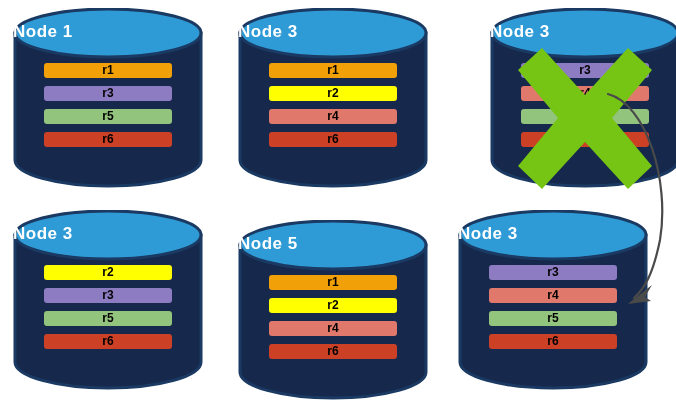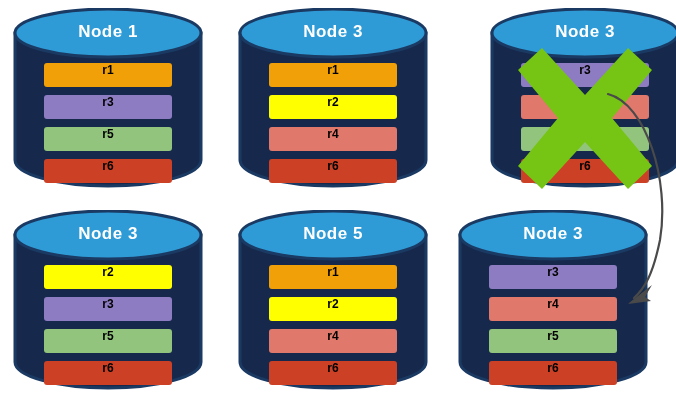--- a/index.html
+++ b/index.html
@@ -27,38 +27,37 @@
     left: 0;
     top: 0;
     width: 190px;
     height: 180px;
   }
   .node-title {
     position: absolute;
     left: 0;
     top: 14px;
     width: 190px;
-    text-align: center;
     color: #ffffff;
     font-size: 17px;
     font-weight: bold;
     letter-spacing: 0.5px;
     font-family: "Liberation Sans", sans-serif;
     z-index: 4;
     pointer-events: none;
   }
   .bars {
     position: absolute;
     left: 31px;
     top: 55px;
     width: 128px;
     z-index: 3;
   }
   .bar {
-    height: 24px;
+    height: 15px;
     margin-bottom: 8px;
     border-radius: 3px;
     text-align: center;
     font-size: 12px;
     font-weight: bold;
     color: #000000;
     line-height: 15px;
     font-family: "Liberation Sans", sans-serif;
     box-sizing: border-box;
   }
@@ -141,21 +140,21 @@
     </svg>
     <div class="node-title">Node 3</div>
     <div class="bars">
       <div class="bar" style="background:#FFFF00">r2</div>
       <div class="bar" style="background:#8E7CC3">r3</div>
       <div class="bar" style="background:#93C47D">r5</div>
       <div class="bar" style="background:#CC4125">r6</div>
     </div>
   </div>
 
-  <div class="node" style="left:238px; top:210px;">
+  <div class="node" style="left:238px; top:220px;">
     <svg class="node-svg" viewBox="0 0 190 180">
       <path d="M2,25 L2,152 A93,26 0 0 0 188,152 L188,25 Z" fill="#16294C" stroke="#1B3A63" stroke-width="3"></path>
       <ellipse cx="95" cy="25" rx="93" ry="24" fill="#2E9BD6" stroke="#1B3A63" stroke-width="3"></ellipse>
     </svg>
     <div class="node-title">Node 5</div>
     <div class="bars">
       <div class="bar" style="background:#F2A007">r1</div>
       <div class="bar" style="background:#FFFF00">r2</div>
       <div class="bar" style="background:#E0796B">r4</div>
       <div class="bar" style="background:#CC4125">r6</div>

